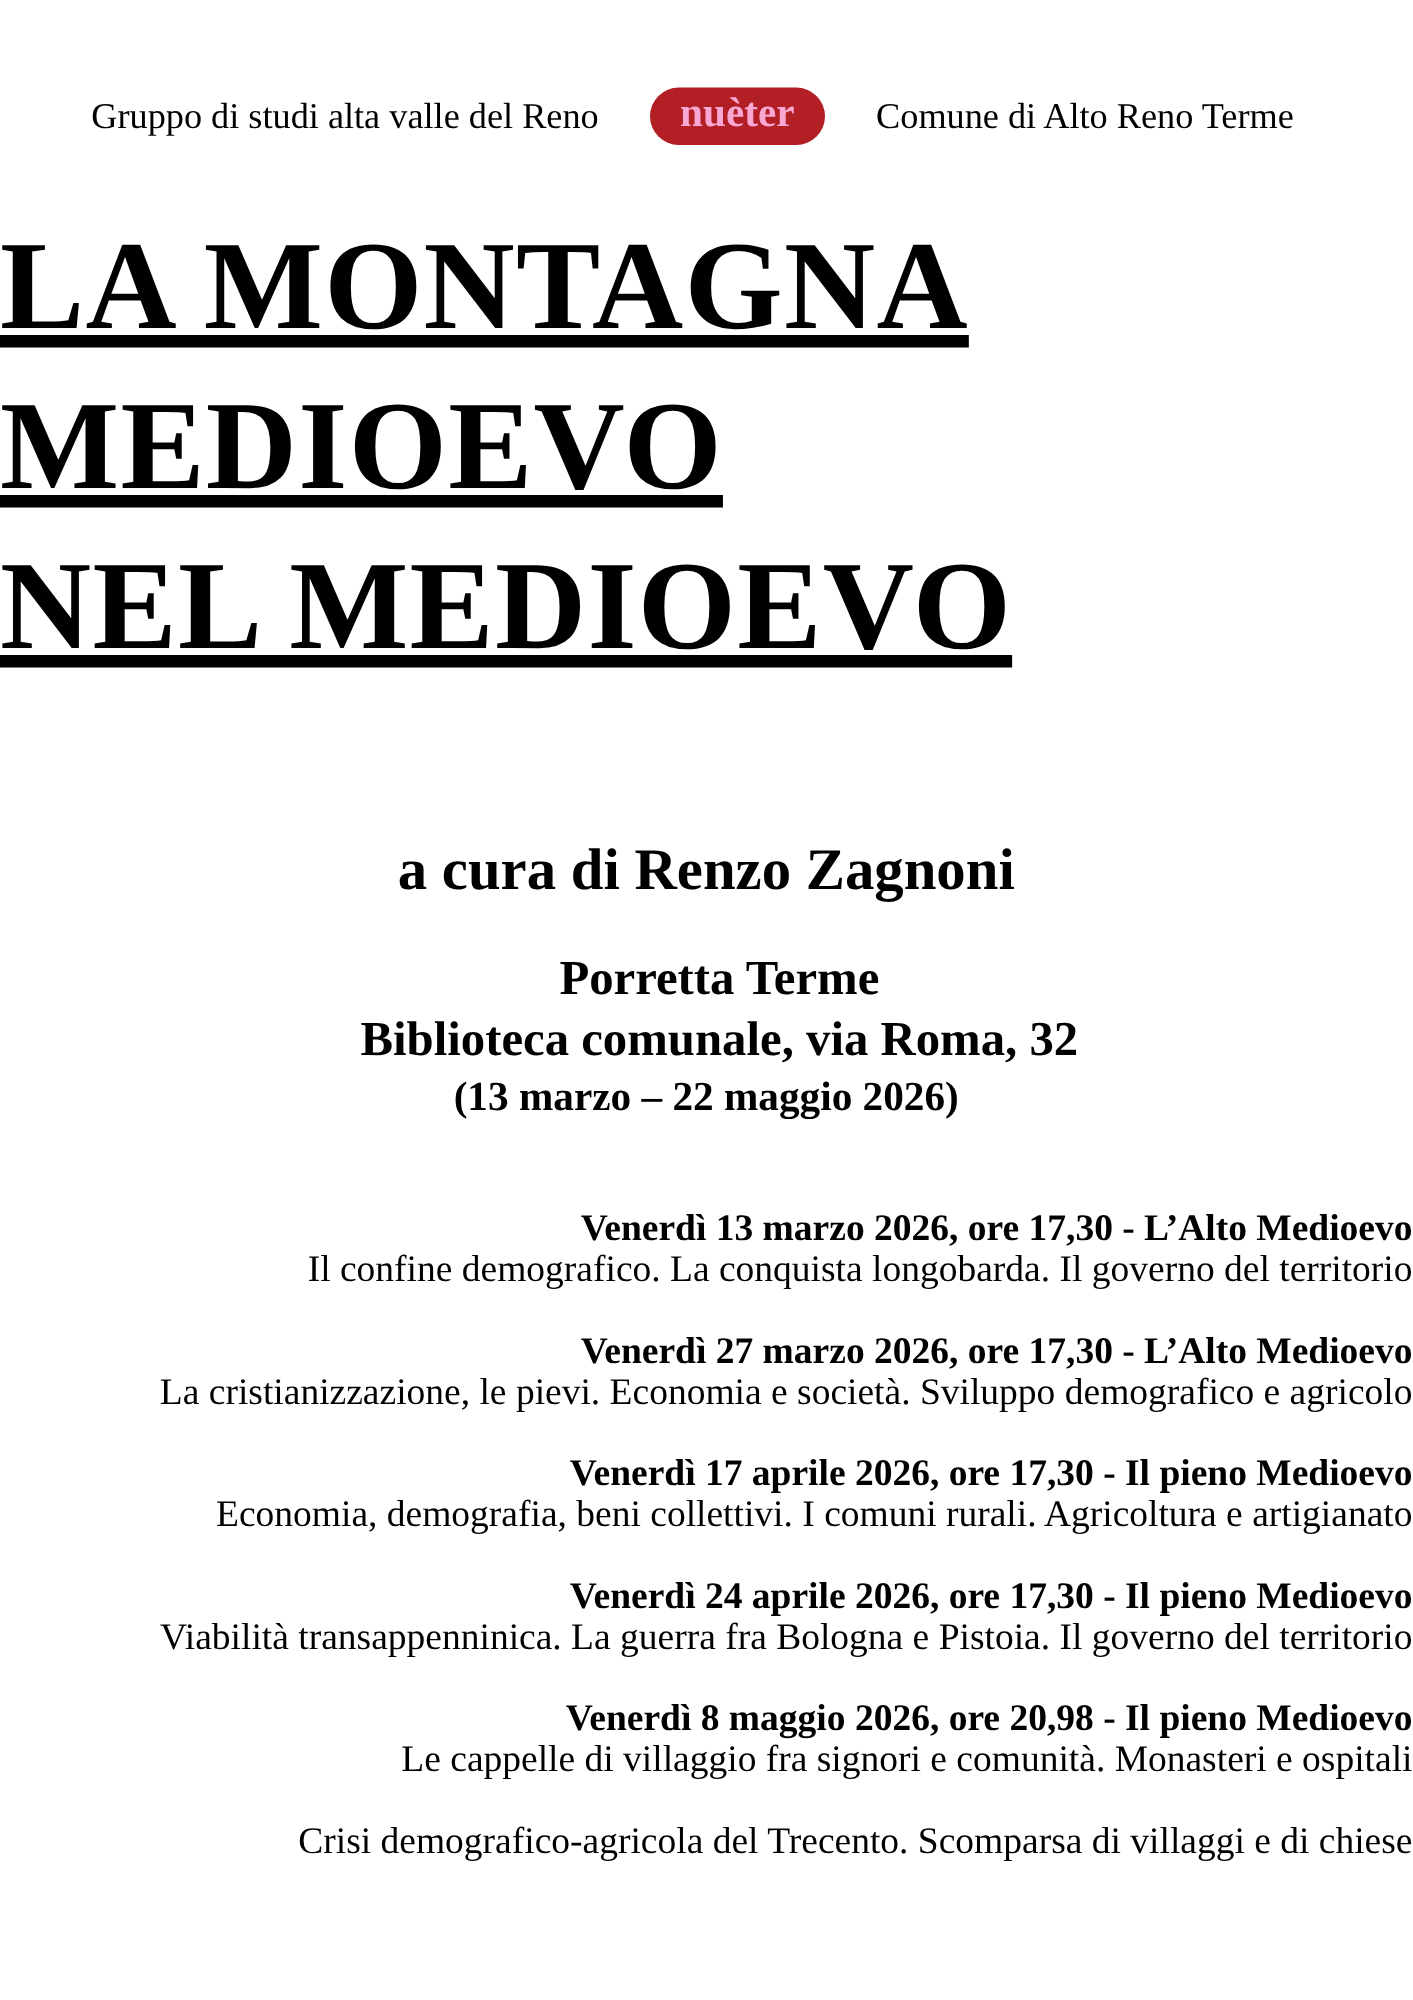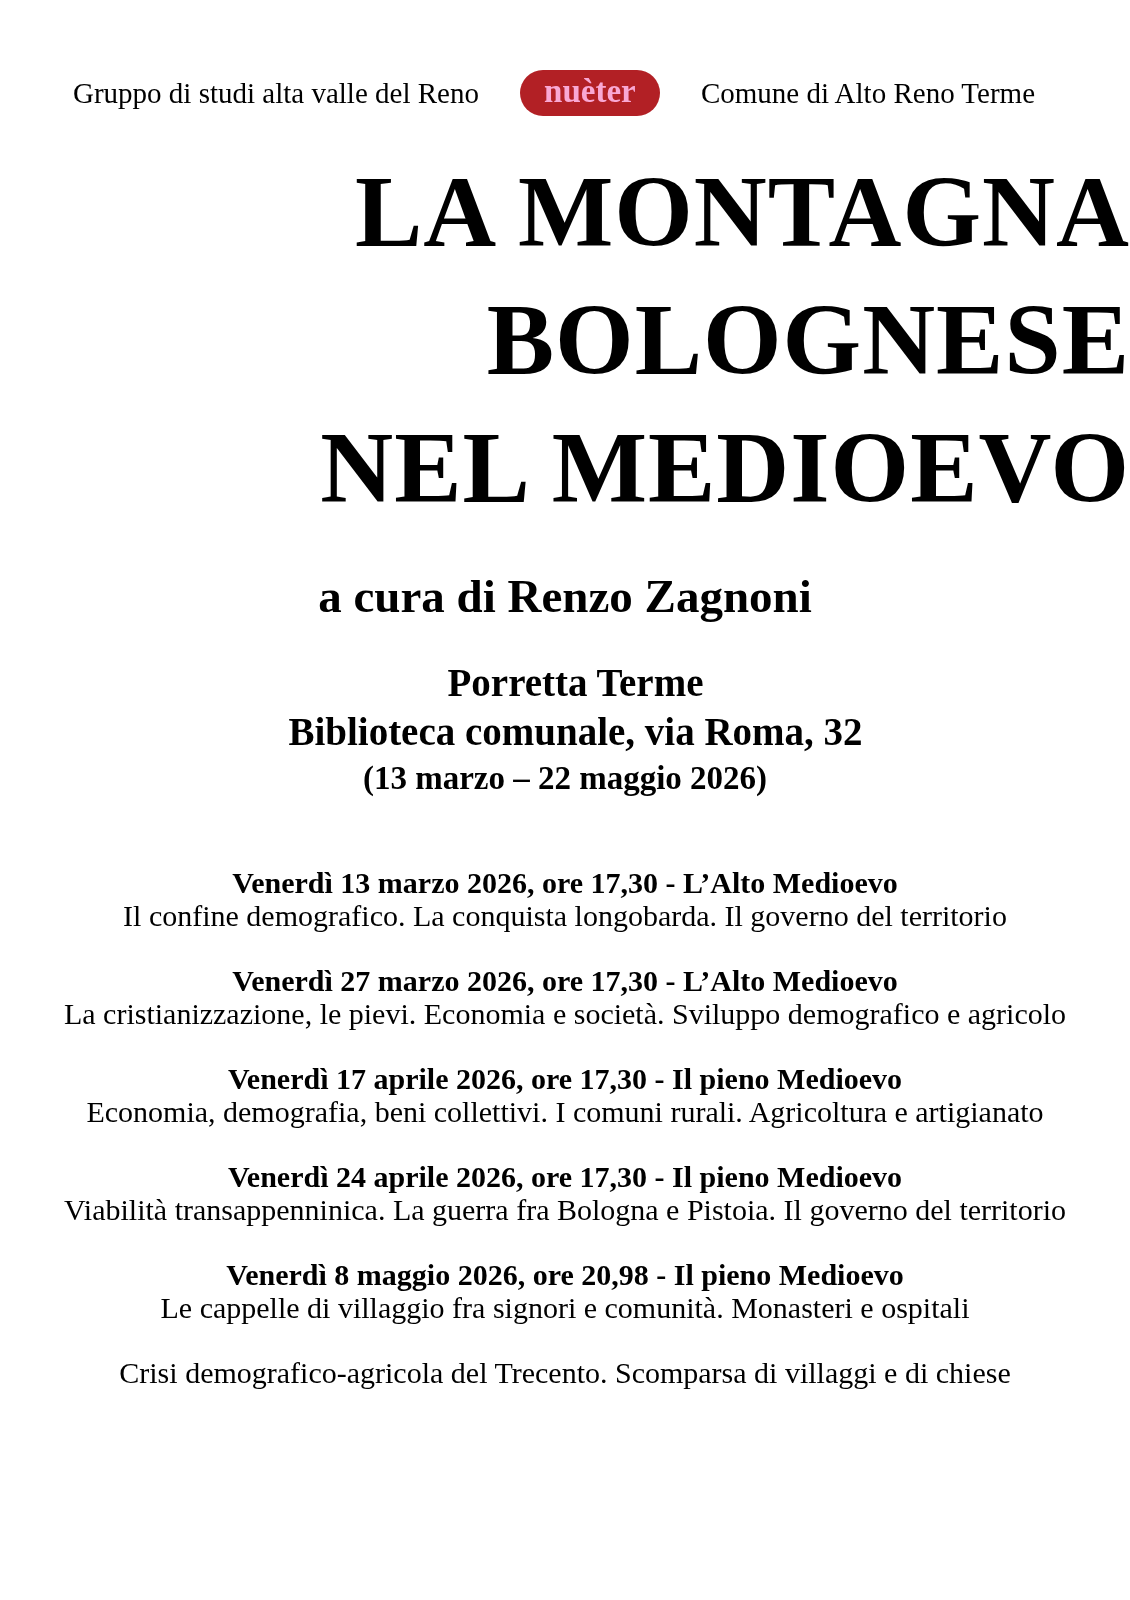--- a/index.html
+++ b/index.html
@@ -32,30 +32,31 @@
     color: #f9a8d4;
     font-size: 33px;
     font-weight: bold;
     padding: 3px 24px 7px 24px;
     border-radius: 32px;
     line-height: 1.1;
     white-space: nowrap;
   }
   
   .title {
-    margin-top: 32px;
-    text-align: right;
+    margin-top: 48px;
+    text-align: left;
     font-size: 101px;
     font-weight: bold;
     line-height: 128px;
     letter-spacing: 1px;
+    text-decoration: underline;
   }
   
   .curator {
-    margin-top: 36px;
+    margin-top: 120px;
     text-align: center;
     font-size: 47px;
     font-weight: bold;
     line-height: 56px;
   }
   
   .venue {
     margin-top: 34px;
     text-align: center;
     font-weight: bold;
@@ -66,21 +67,21 @@
     line-height: 49px;
     margin-left: 21px;
   }
   .venue .dates {
     font-size: 33px;
     line-height: 44px;
   }
   
   .events {
     margin-top: 66px;
-    text-align: center;
+    text-align: right;
   }
   .event {
     margin-bottom: 32px;
   }
   .event .heading {
     font-size: 30px;
     font-weight: bold;
     line-height: 33px;
   }
   .event .description {
@@ -102,21 +103,21 @@
 <div class="poster">
 
   <div class="header">
     <span class="org">Gruppo di studi alta valle del Reno</span>
     <span class="badge">nuèter</span>
     <span class="org">Comune di Alto Reno Terme</span>
   </div>
 
   <div class="title">
     <div>LA MONTAGNA</div>
-    <div>BOLOGNESE</div>
+    <div>MEDIOEVO</div>
     <div>NEL MEDIOEVO</div>
   </div>
 
   <div class="curator">a cura di Renzo Zagnoni</div>
 
   <div class="venue">
     <div class="place">Porretta Terme</div>
     <div class="address">Biblioteca comunale, via Roma, 32</div>
     <div class="dates">(13 marzo – 22 maggio 2026)</div>
   </div>

